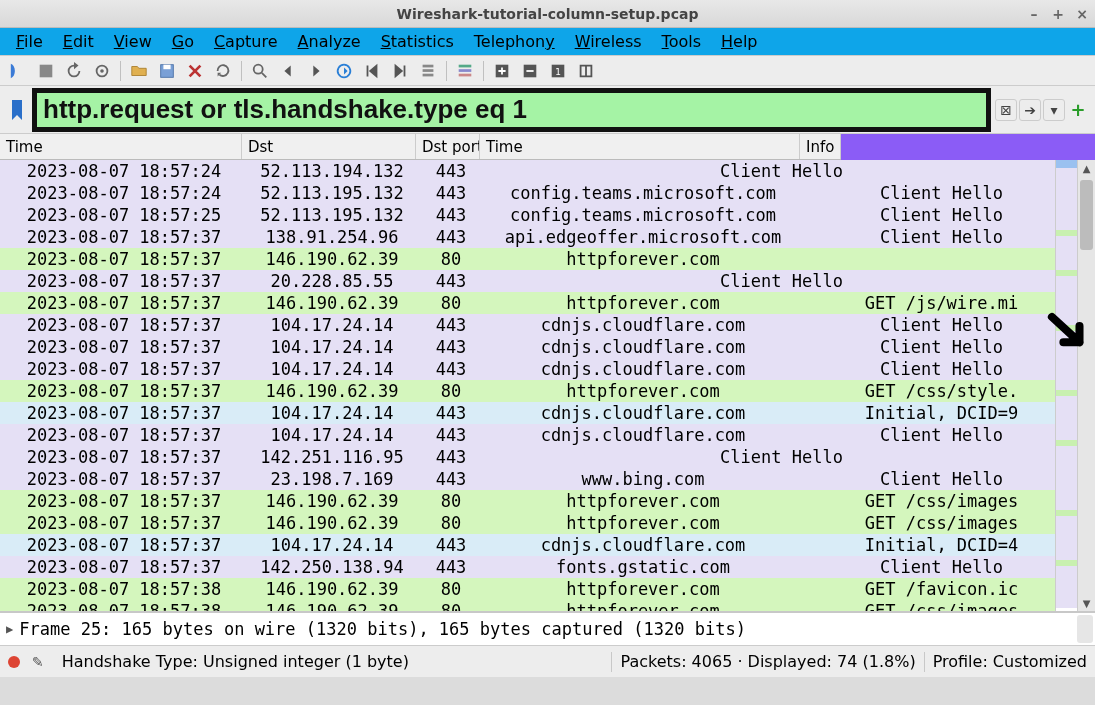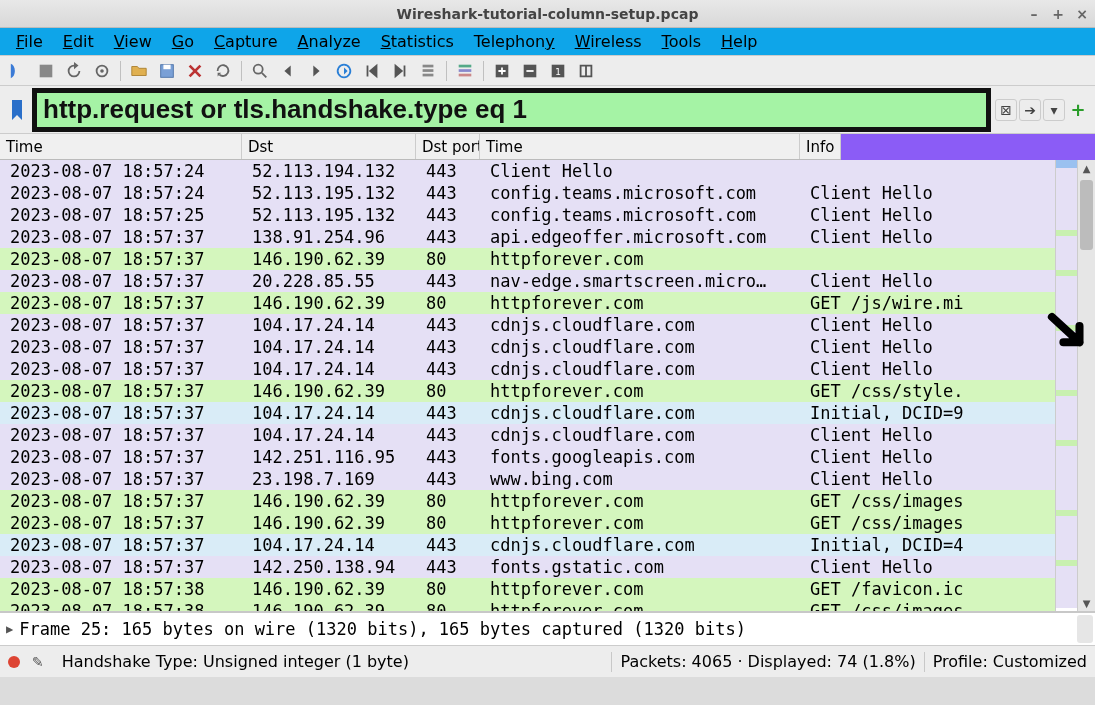--- a/index.html
+++ b/index.html
@@ -132,20 +132,21 @@
     top: 26px; left: 0; right: 18px; bottom: 0;
     overflow: hidden;
     font-family: "DejaVu Sans Mono", "Liberation Mono", monospace;
     font-size: 17px;
   }
   .row {
     display: flex;
     height: 22px;
     line-height: 22px;
     white-space: nowrap;
+    text-align: center;
   }
   .row .c { padding: 0 4px 0 10px; overflow: hidden; }
   .row.purple { background: #e5e0f5; }
   .row.green  { background: #d4f6bd; }
   .row.blue   { background: #d9ecf7; }
   .vscroll {
     position: absolute;
     top: 26px; right: 0; bottom: 0;
     width: 18px;
     background: #e6e6e6;
@@ -436,21 +437,20 @@
       <div class="row green">
         <span class="c w-time">2023-08-07 18:57:37</span>
         <span class="c w-dst">146.190.62.39</span>
         <span class="c w-port">80</span>
         <span class="c w-host">httpforever.com</span>
       </div>
       <div class="row purple">
         <span class="c w-time">2023-08-07 18:57:37</span>
         <span class="c w-dst">20.228.85.55</span>
         <span class="c w-port">443</span>
-        <span class="c w-host">nav-edge.smartscreen.micro…</span>
         <span class="c w-info">Client Hello</span>
       </div>
       <div class="row green">
         <span class="c w-time">2023-08-07 18:57:37</span>
         <span class="c w-dst">146.190.62.39</span>
         <span class="c w-port">80</span>
         <span class="c w-host">httpforever.com</span>
         <span class="c w-info">GET /js/wire.mi</span>
       </div>
       <div class="row purple">
@@ -492,21 +492,20 @@
         <span class="c w-time">2023-08-07 18:57:37</span>
         <span class="c w-dst">104.17.24.14</span>
         <span class="c w-port">443</span>
         <span class="c w-host">cdnjs.cloudflare.com</span>
         <span class="c w-info">Client Hello</span>
       </div>
       <div class="row purple">
         <span class="c w-time">2023-08-07 18:57:37</span>
         <span class="c w-dst">142.251.116.95</span>
         <span class="c w-port">443</span>
-        <span class="c w-host">fonts.googleapis.com</span>
         <span class="c w-info">Client Hello</span>
       </div>
       <div class="row purple">
         <span class="c w-time">2023-08-07 18:57:37</span>
         <span class="c w-dst">23.198.7.169</span>
         <span class="c w-port">443</span>
         <span class="c w-host">www.bing.com</span>
         <span class="c w-info">Client Hello</span>
       </div>
       <div class="row green">

